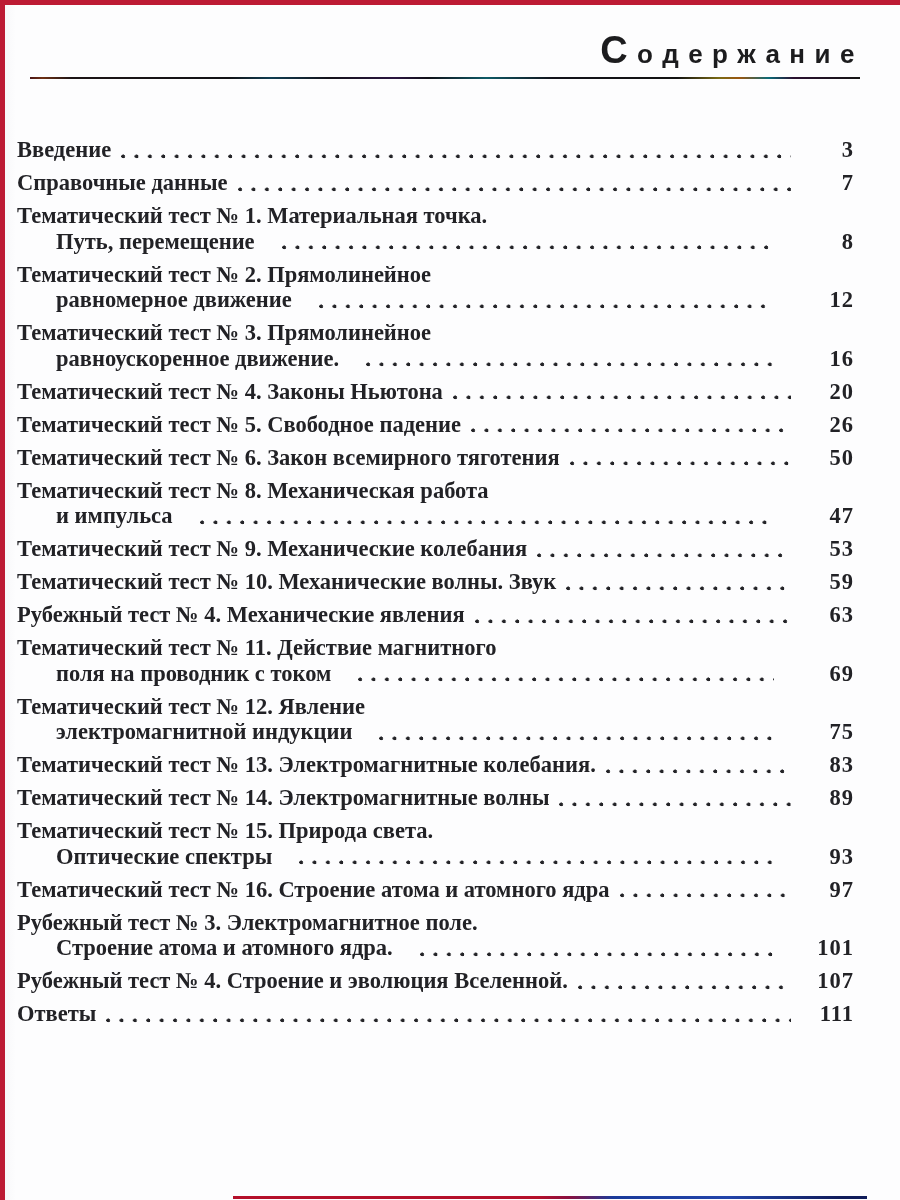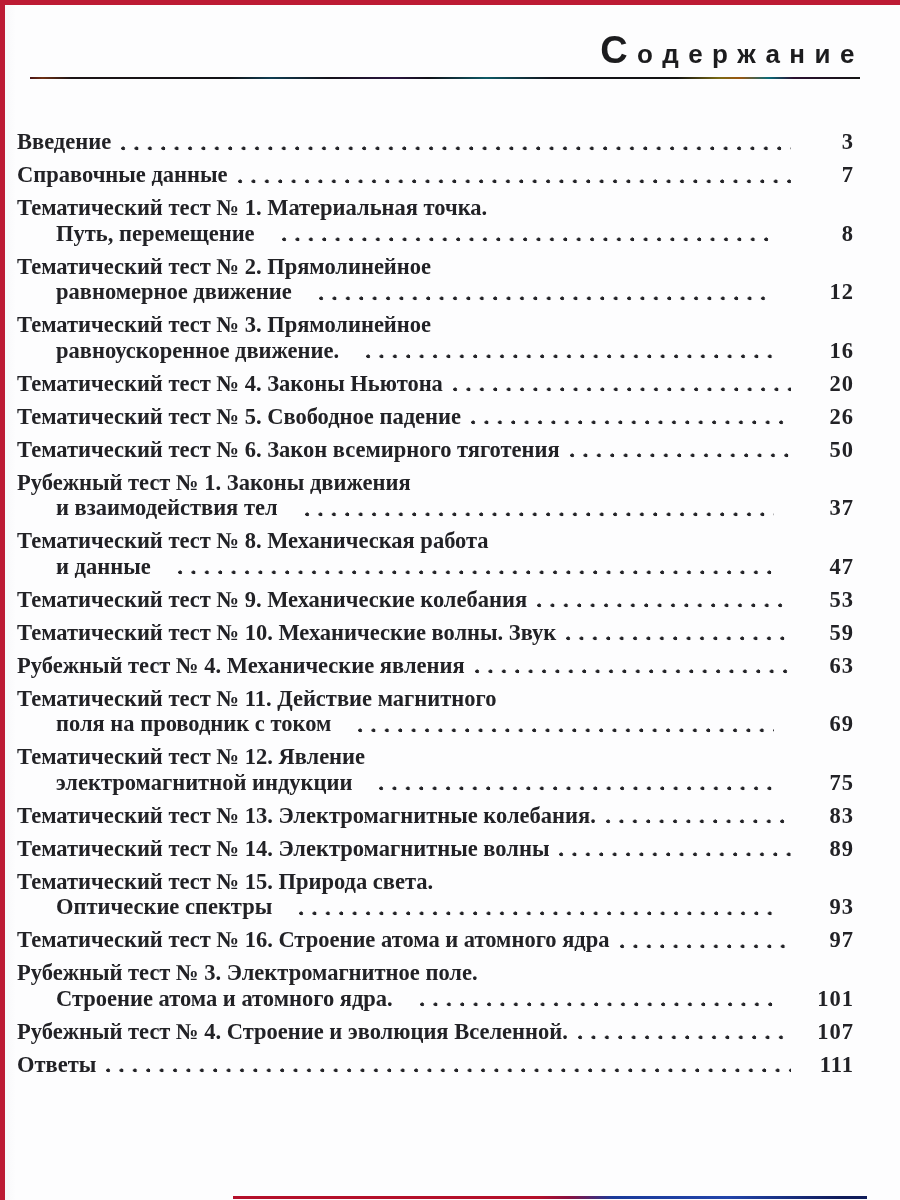--- a/index.html
+++ b/index.html
@@ -20,21 +20,21 @@
          font-size:26px;font-weight:700;color:#1c1c1e;
          letter-spacing:9.5px;line-height:34px;}
   .title::first-letter{font-size:38px;font-weight:800;}
   .rule{position:absolute;top:77px;left:30px;right:40px;height:2.4px;
         background:linear-gradient(90deg,
           #4a1616 0%,#6e3014 1.5%,#1c1416 5%,#121216 24%,#0f3d52 29%,
           #14121a 36%,#2a1440 44%,#101018 48%,#0d5a66 55%,#12121a 63%,
           #121212 78%,#7a6a14 83%,#9a5510 85.5%,#0a6a78 89%,#2a1030 92%,
           #141414 100%);}
   
-  .toc{position:absolute;top:129px;left:17px;right:46px;}
+  .toc{position:absolute;top:137px;left:17px;right:46px;}
   .entry{margin-bottom:7.5px;}
   .entry:last-child{margin-bottom:0;}
   .pline{display:flex;line-height:25.5px;font-size:22.5px;font-weight:700;
          color:#222226;}
   .pline.cont{padding-left:39px;gap:17px;}
   .t{white-space:nowrap;}
   .leader{flex:1;position:relative;min-width:18px;}
   .leader::after{content:"";position:absolute;left:10px;right:5px;bottom:4px;
          height:5px;background-image:radial-gradient(circle at 2.2px 2.4px,
          #242428 1.75px,rgba(0,0,0,0) 2.15px);
@@ -113,34 +113,24 @@
       </div>
       <div class="entry">
         <div class="pline">
           <span class="t">Тематический тест № 6. Закон всемирного тяготения</span>
           <span class="leader"></span>
           <span class="pg">50</span>
         </div>
       </div>
       <div class="entry">
         <div class="pline">
-          <span class="t">Рубежный тест № 1. Законы движения</span>
-        </div>
-        <div class="pline cont">
-          <span class="t">и взаимодействия тел</span>
-          <span class="leader"></span>
-          <span class="pg">37</span>
-        </div>
-      </div>
-      <div class="entry">
-        <div class="pline">
           <span class="t">Тематический тест № 8. Механическая работа</span>
         </div>
         <div class="pline cont">
-          <span class="t">и данные</span>
+          <span class="t">и импульса</span>
           <span class="leader"></span>
           <span class="pg">47</span>
         </div>
       </div>
       <div class="entry">
         <div class="pline">
           <span class="t">Тематический тест № 9. Механические колебания</span>
           <span class="leader"></span>
           <span class="pg">53</span>
         </div>

